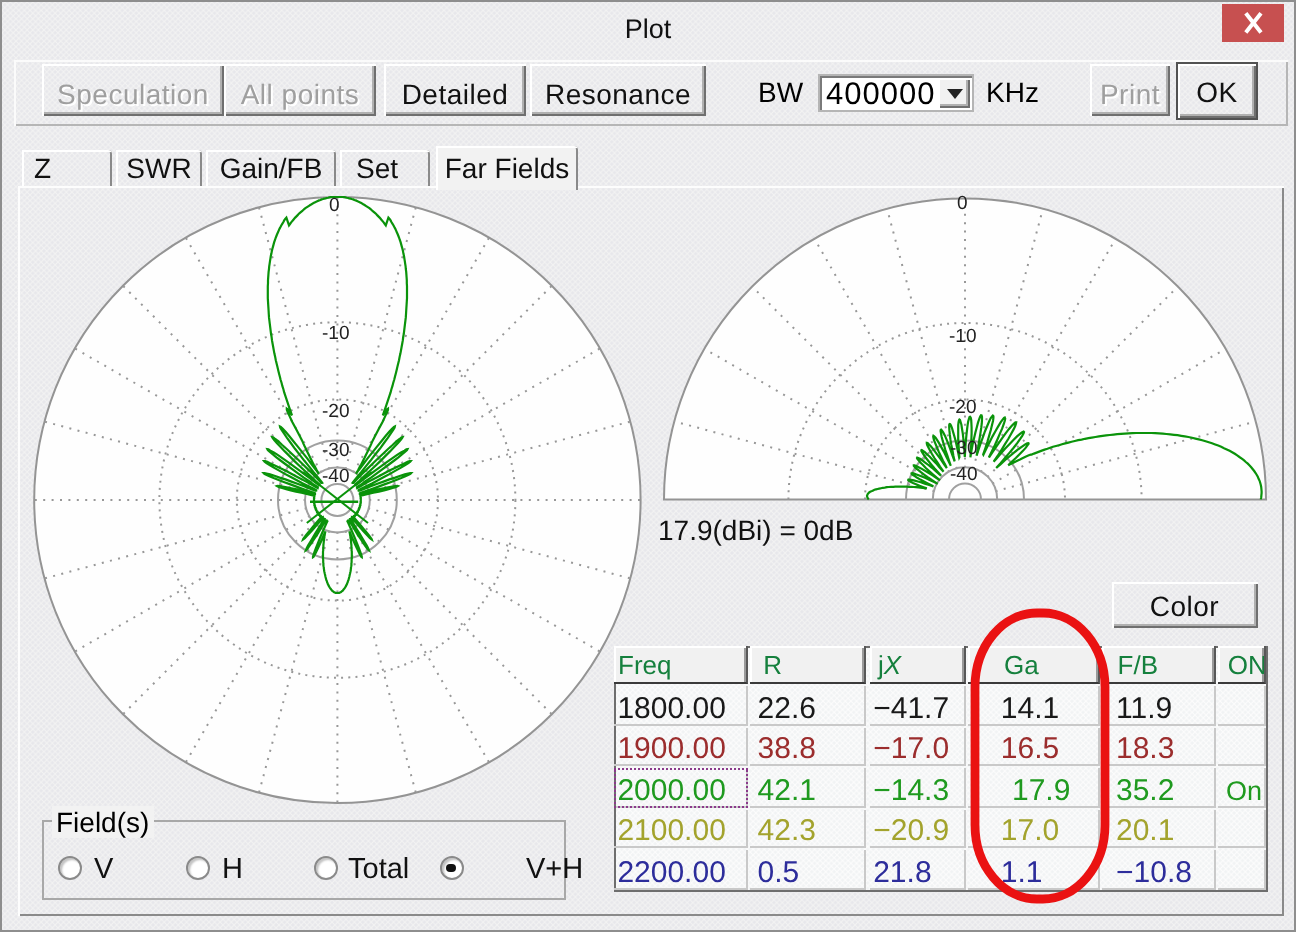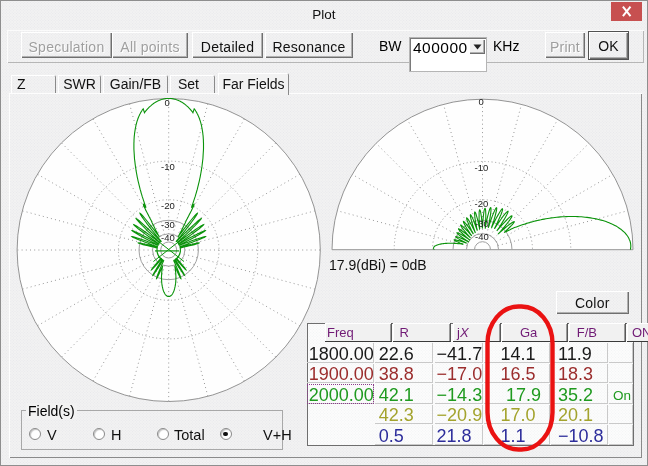--- a/index.html
+++ b/index.html
@@ -12,45 +12,45 @@
 .btn { font-size:14px; letter-spacing:0.25px; color:#111; display:flex; align-items:center; justify-content:center;
   box-shadow: inset 1px 1px 0 #ffffff, inset -1px -1px 0 #6f6f6f, inset -2px -2px 0 #b0b0b0; }
 .btn.dis { color:#9f9f9f; text-shadow:1px 1px 0 #ffffff; }
 .tab { top:74px; height:18px; font-size:14px; color:#111; display:flex; align-items:center; justify-content:center;
   box-shadow: inset 1px 1px 0 #ffffff, inset -1px 0 0 #8a8a8a; border-top-right-radius:2px; }
 #pane { left:8px; top:92px; width:633px; height:365px;
   box-shadow: inset 1px 1px 0 #fdfdfd, inset -1px -1px 0 #8a8a8a; }
 .grid { position:absolute; border:1px solid #6e6e6e; background-color:#fcfcfc;
   background-image: radial-gradient(circle, #f1f3f4 0.7px, rgba(0,0,0,0) 0.8px), radial-gradient(circle, #f1f3f4 0.7px, rgba(0,0,0,0) 0.8px);
   background-size: 2.8px 2.8px; background-position: 0 0, 1.4px 1.4px; }
-.hcell { position:absolute; font-size:13px; color:#701a75; overflow:hidden; white-space:nowrap;
+.hcell { position:absolute; font-size:13px; color:#15803d; overflow:hidden; white-space:nowrap;
   display:flex; align-items:center; background:#f1f1f1;
   box-shadow: inset 1px 1px 0 #ffffff, inset -1px 0 0 #9a9a9a;
-  border-bottom:1.5px solid #3a3a3a; border-right:1px solid #585858;margin-left:18px; }
-.bcell { position:absolute; font-size:18px; overflow:hidden; white-space:nowrap;
+  border-bottom:1.5px solid #3a3a3a; border-right:1px solid #585858; }
+.bcell { position:absolute; font-size:15px; overflow:hidden; white-space:nowrap;
   display:flex; align-items:center; padding-top:3.5px; border-right:1px solid #c9c9c9; border-bottom:1px solid #c9c9c9; }
 .bcell.focus { outline:1px dotted #8b3a8b; outline-offset:-1px; }
 .gb { border:1px solid #a8a8a8; }
 .radio { width:12px; height:12px; border-radius:50%; background:#fff; border:1px solid #8a8a8a;
   box-shadow: inset 1px 1px 1px #c4c4c4; }
 .rlab { font-size:14.5px; color:#111; }
 </style></head><body>
 <div id="win">
   <div class="abs" id="title">Plot</div>
   <div class="abs" id="close"><svg width="31" height="19">
         <path d="M11.9 4.6 L19.5 14.2 M19.5 4.6 L11.9 14.2" stroke="#fff" stroke-width="2"></path>
       </svg></div>
 
   <div class="abs" style="left:5.5px;top:28.5px;width:637px;height:33px;box-shadow:inset 1px 1px 0 #fbfbfb, inset -1px -1px 0 #b6b6b6;"></div>
   <div class="abs btn dis" style="left:111px;top:31px;width:76px;height:26px;padding-top:4px;">All points</div>
   <div class="abs btn dis" style="left:20px;top:31px;width:91px;height:26px;padding-top:4px;">Speculation</div>
   <div class="abs btn" style="left:191px;top:31px;width:71px;height:26px;padding-top:4px;">Detailed</div>
   <div class="abs btn" style="left:264px;top:31px;width:88px;height:26px;padding-top:4px;">Resonance</div>
   <div class="abs" style="left:378px;top:37px;font-size:14px;">BW</div>
-  <div class="abs" style="left:408px;top:36px;width:78px;height:35px;background:#fff;box-shadow:inset 1px 1px 0 #7a7a7a, inset -1px -1px 0 #fff;border:1px solid #b5b5b5;">
+  <div class="abs" style="left:408px;top:36px;width:78px;height:19px;background:#fff;box-shadow:inset 1px 1px 0 #7a7a7a, inset -1px -1px 0 #fff;border:1px solid #b5b5b5;">
      <div class="abs" style="left:3px;top:0.5px;font-size:15.5px;letter-spacing:0.5px;">400000</div>
      <div class="abs btn" style="right:1px;top:1px;width:16px;height:15px;background:#f1f1f1;">
         <svg width="9" height="6">
           <path d="M0.5 0.5 L8.5 0.5 L4.5 5.5 Z" fill="#222"></path>
         </svg>
       </div>
   </div>
   <div class="abs" style="left:492px;top:37px;font-size:14px;">KHz</div>
   <div class="abs btn dis" style="left:544px;top:31px;width:40px;height:26px;padding-top:4px;">Print</div>
   <div class="abs btn" style="left:587px;top:30px;width:41px;height:29px;border:1px solid #525252;">OK</div>
@@ -148,25 +148,27 @@
     <div class="bcell" style="left:433.5px;top:362.7px;width:48.5px;height:19.5px;padding-left:2.1px;color:#9b2d2d;">−17.0</div>
     <div class="bcell" style="left:483px;top:362.7px;width:66.0px;height:19.5px;padding-left:16.4px;color:#9b2d2d;">16.5</div>
     <div class="bcell" style="left:550px;top:362.7px;width:57.0px;height:19.5px;padding-left:7px;color:#9b2d2d;">18.3</div>
     <div class="bcell" style="left:608px;top:362.7px;width:24.0px;height:19.5px;padding-left:4px;color:#9b2d2d;font-size:13.5px;"></div>
     <div class="bcell focus" style="left:306px;top:383.2px;width:66.8px;height:19.5px;padding-left:1.7px;color:#1f9a1f;">2000.00</div>
     <div class="bcell" style="left:373.8px;top:383.2px;width:58.7px;height:19.5px;padding-left:4px;color:#1f9a1f;">42.1</div>
     <div class="bcell" style="left:433.5px;top:383.2px;width:48.5px;height:19.5px;padding-left:2.1px;color:#1f9a1f;">−14.3</div>
     <div class="bcell" style="left:483px;top:383.2px;width:66.0px;height:19.5px;padding-left:22px;color:#1f9a1f;">17.9</div>
     <div class="bcell" style="left:550px;top:383.2px;width:57.0px;height:19.5px;padding-left:7px;color:#1f9a1f;">35.2</div>
     <div class="bcell" style="left:608px;top:383.2px;width:24.0px;height:19.5px;padding-left:4px;color:#1f9a1f;font-size:13.5px;">On</div>
+    <div class="bcell" style="left:306px;top:403.7px;width:66.8px;height:19.5px;padding-left:1.7px;color:#a3a32d;">2100.00</div>
     <div class="bcell" style="left:373.8px;top:403.7px;width:58.7px;height:19.5px;padding-left:4px;color:#a3a32d;">42.3</div>
     <div class="bcell" style="left:433.5px;top:403.7px;width:48.5px;height:19.5px;padding-left:2.1px;color:#a3a32d;">−20.9</div>
     <div class="bcell" style="left:483px;top:403.7px;width:66.0px;height:19.5px;padding-left:16.4px;color:#a3a32d;">17.0</div>
     <div class="bcell" style="left:550px;top:403.7px;width:57.0px;height:19.5px;padding-left:7px;color:#a3a32d;">20.1</div>
     <div class="bcell" style="left:608px;top:403.7px;width:24.0px;height:19.5px;padding-left:4px;color:#a3a32d;font-size:13.5px;"></div>
+    <div class="bcell" style="left:306px;top:424.2px;width:66.8px;height:19.5px;padding-left:1.7px;color:#2d2d9b;">2200.00</div>
     <div class="bcell" style="left:373.8px;top:424.2px;width:58.7px;height:19.5px;padding-left:4px;color:#2d2d9b;">0.5</div>
     <div class="bcell" style="left:433.5px;top:424.2px;width:48.5px;height:19.5px;padding-left:2.1px;color:#2d2d9b;">21.8</div>
     <div class="bcell" style="left:483px;top:424.2px;width:66.0px;height:19.5px;padding-left:16.4px;color:#2d2d9b;">1.1</div>
     <div class="bcell" style="left:550px;top:424.2px;width:57.0px;height:19.5px;padding-left:7px;color:#2d2d9b;">−10.8</div>
     <div class="bcell" style="left:608px;top:424.2px;width:24.0px;height:19.5px;padding-left:4px;color:#2d2d9b;font-size:13.5px;"></div>
 
   <div class="abs gb" style="left:19.5px;top:408.5px;width:262px;height:40px;"></div>
   <div class="abs" style="left:25px;top:402px;font-size:14px;background:#f2f2f2;padding:0 2px;">Field(s)</div>
   <div class="abs radio" style="left:28.3px;top:427px;"></div>
   <div class="abs rlab" style="left:46px;top:426px;">V</div>

